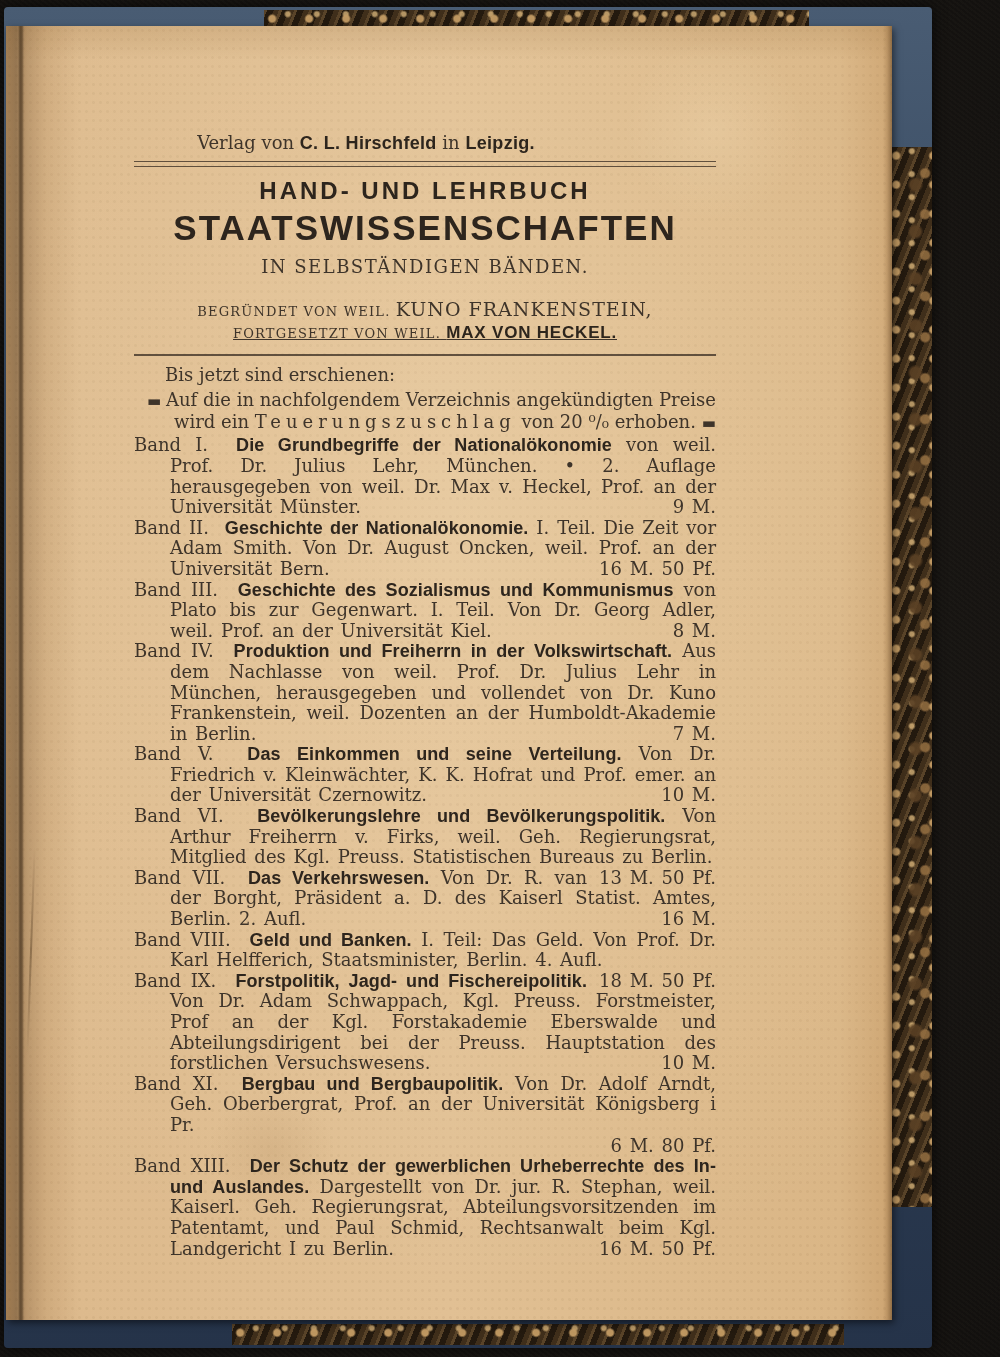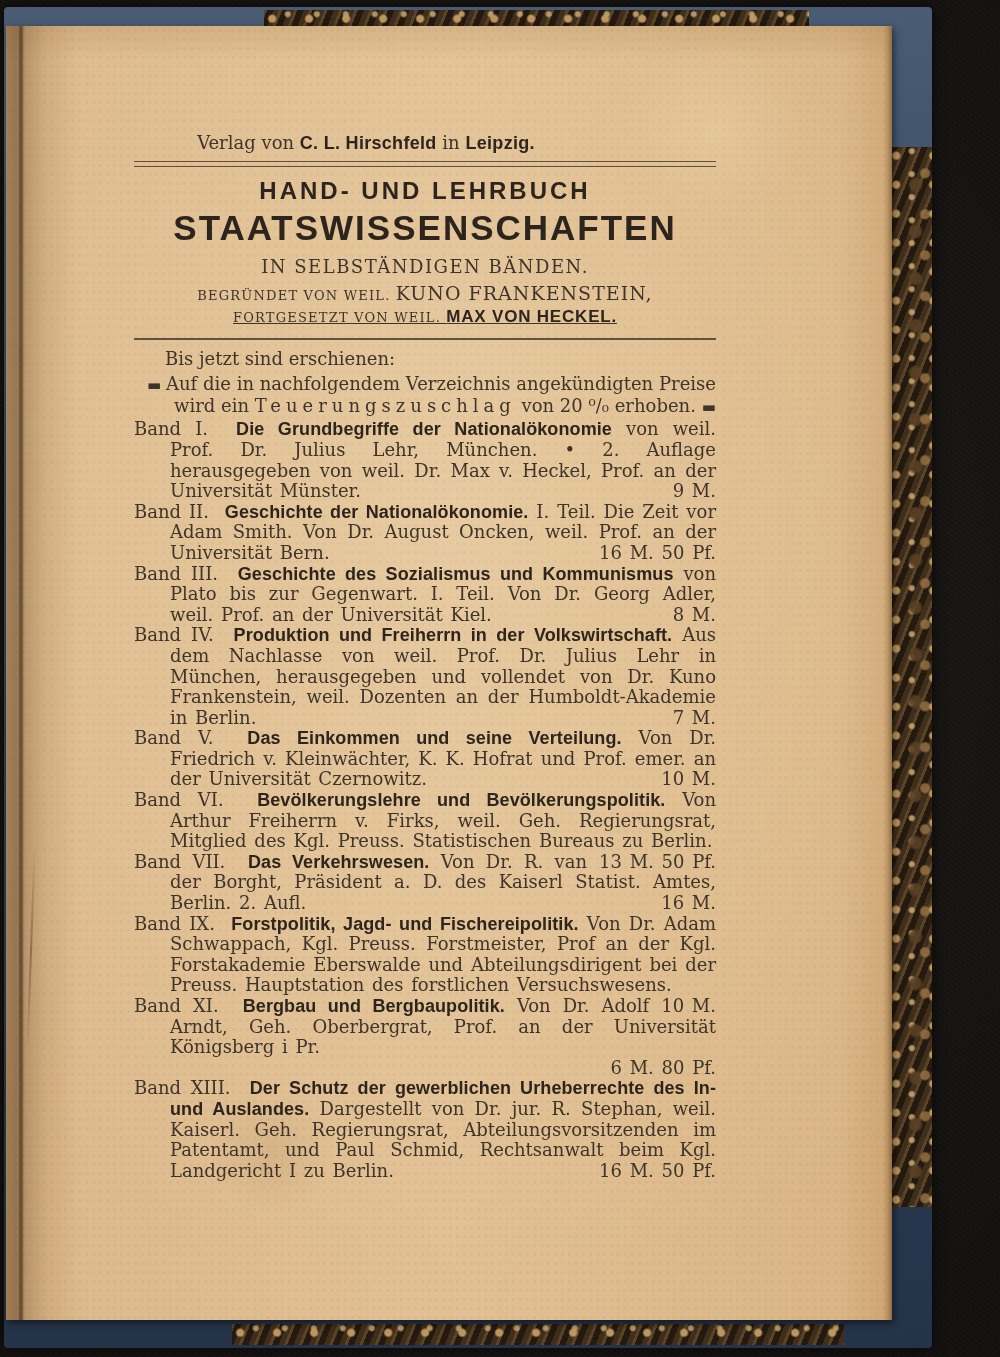--- a/index.html
+++ b/index.html
@@ -81,21 +81,21 @@
   .sans{font-family:"Liberation Sans","DejaVu Sans",sans-serif;font-weight:700;color:var(--ink-bold);}
   .publisher{margin-top:107px;text-align:center;padding-right:118px;font-size:18px;white-space:nowrap;}
   .publisher .sans{font-size:18px;letter-spacing:0.3px;}
   .rule-double{margin-top:7px;height:4px;border-top:1.5px solid var(--rule);border-bottom:1.5px solid var(--rule);opacity:0.85;}
   .rule-single{margin-top:9px;border-top:2px solid var(--rule);opacity:0.85;}
   .mast{text-align:center;}
   .m1{margin-top:10px;font-size:24px;line-height:28px;letter-spacing:3px;}
   .m-der{margin-top:4px;font-size:12px;line-height:15px;letter-spacing:3px;}
   .m2{margin-top:3px;font-size:35px;line-height:40px;letter-spacing:2px;}
   .m-sub{margin-top:8px;font-size:18px;line-height:22px;letter-spacing:1.5px;}
-  .m-founder{margin-top:5px;font-size:13px;line-height:21px;letter-spacing:1.2px;}
+  .m-founder{margin-top:21px;font-size:13px;line-height:21px;letter-spacing:1.2px;}
   .m-founder .big{font-size:19px;letter-spacing:1px;}
   .m-cont{font-size:13px;line-height:22px;letter-spacing:1.2px;text-decoration:underline;}
   .m-cont .sans{font-size:17px;letter-spacing:0.8px;}
   .intro{margin:9px 0 0 31px;}
   .section-h{margin-top:5px;text-align:center;font-size:19px;}
   .section-h .sans{font-size:19px;letter-spacing:0.2px;}
   .notice{margin:5px 0 2px 0;padding-left:40px;text-indent:-27px;text-align:justify;}
   .notice .sperr{letter-spacing:5px;}
   .marker{font-size:15px;color:var(--ink);letter-spacing:-1px;}
   .band-list{margin-top:2px;}
@@ -147,20 +147,21 @@
   <p class="entry"><span class="band-label">Band III.&nbsp; </span><span class="band-title sans">Geschichte des Sozialismus und Kommunismus</span><span class="band-text"> von Plato bis zur Gegenwart. I. Teil. Von Dr. Georg Adler, weil. Prof. an der Universität Kiel.</span><span class="price">8 M.</span></p>
 
   <p class="entry"><span class="band-label">Band IV.&nbsp; </span><span class="band-title sans">Produktion und Freiherrn in der Volkswirtschaft.</span><span class="band-text"> Aus dem Nachlasse von weil. Prof. Dr. Julius Lehr in München, herausgegeben und vollendet von Dr. Kuno Frankenstein, weil. Dozenten an der Humboldt-Akademie in Berlin.</span><span class="price">7 M.</span></p>
 
   <p class="entry"><span class="band-label">Band V.&nbsp; </span><span class="band-title sans">Das Einkommen und seine Verteilung.</span><span class="band-text"> Von Dr. Friedrich v. Kleinwächter, K. K. Hofrat und Prof. emer. an der Universität Czernowitz.</span><span class="price">10 M.</span></p>
 
   <p class="entry"><span class="band-label">Band VI.&nbsp; </span><span class="band-title sans">Bevölkerungslehre und Bevölkerungspolitik.</span><span class="band-text"> Von Arthur Freiherrn v. Firks, weil. Geh. Regierungsrat, Mitglied des Kgl. Preuss. Statistischen Bureaus zu Berlin.</span><span class="price">13 M. 50 Pf.</span></p>
 
   <p class="entry"><span class="band-label">Band VII.&nbsp; </span><span class="band-title sans">Das Verkehrswesen.</span><span class="band-text"> Von Dr. R. van der Borght, Präsident a. D. des Kaiserl Statist. Amtes, Berlin. 2. Aufl.</span><span class="price">16 M.</span></p>
 
+  <p class="entry"><span class="band-label">Band VIII.&nbsp; </span><span class="band-title sans">Geld und Banken.</span><span class="band-text"> I. Teil: Das Geld. Von Prof. Dr. Karl Helfferich, Staatsminister, Berlin. 4. Aufl.</span><span class="price">18 M. 50 Pf.</span></p>
 
   <p class="entry"><span class="band-label">Band IX.&nbsp; </span><span class="band-title sans">Forstpolitik, Jagd- und Fischereipolitik.</span><span class="band-text"> Von Dr. Adam Schwappach, Kgl. Preuss. Forstmeister, Prof an der Kgl. Forstakademie Eberswalde und Abteilungsdirigent bei der Preuss. Hauptstation des forstlichen Versuchswesens.</span><span class="price">10 M.</span></p>
 
   <p class="entry"><span class="band-label">Band XI.&nbsp; </span><span class="band-title sans">Bergbau und Bergbaupolitik.</span><span class="band-text"> Von Dr. Adolf Arndt, Geh. Oberbergrat, Prof. an der Universität Königsberg i Pr.</span><span class="price own-line">6 M. 80 Pf.</span></p>
 
   <p class="entry"><span class="band-label">Band XIII.&nbsp; </span><span class="band-title sans">Der Schutz der gewerblichen Urheberrechte des In- und Auslandes.</span><span class="band-text"> Dargestellt von Dr. jur. R. Stephan, weil. Kaiserl. Geh. Regierungsrat, Abteilungsvorsitzenden im Patentamt, und Paul Schmid, Rechtsanwalt beim Kgl. Landgericht I zu Berlin.</span><span class="price">16 M. 50 Pf.</span></p>
 </div>
 
     </div>
   </div>

